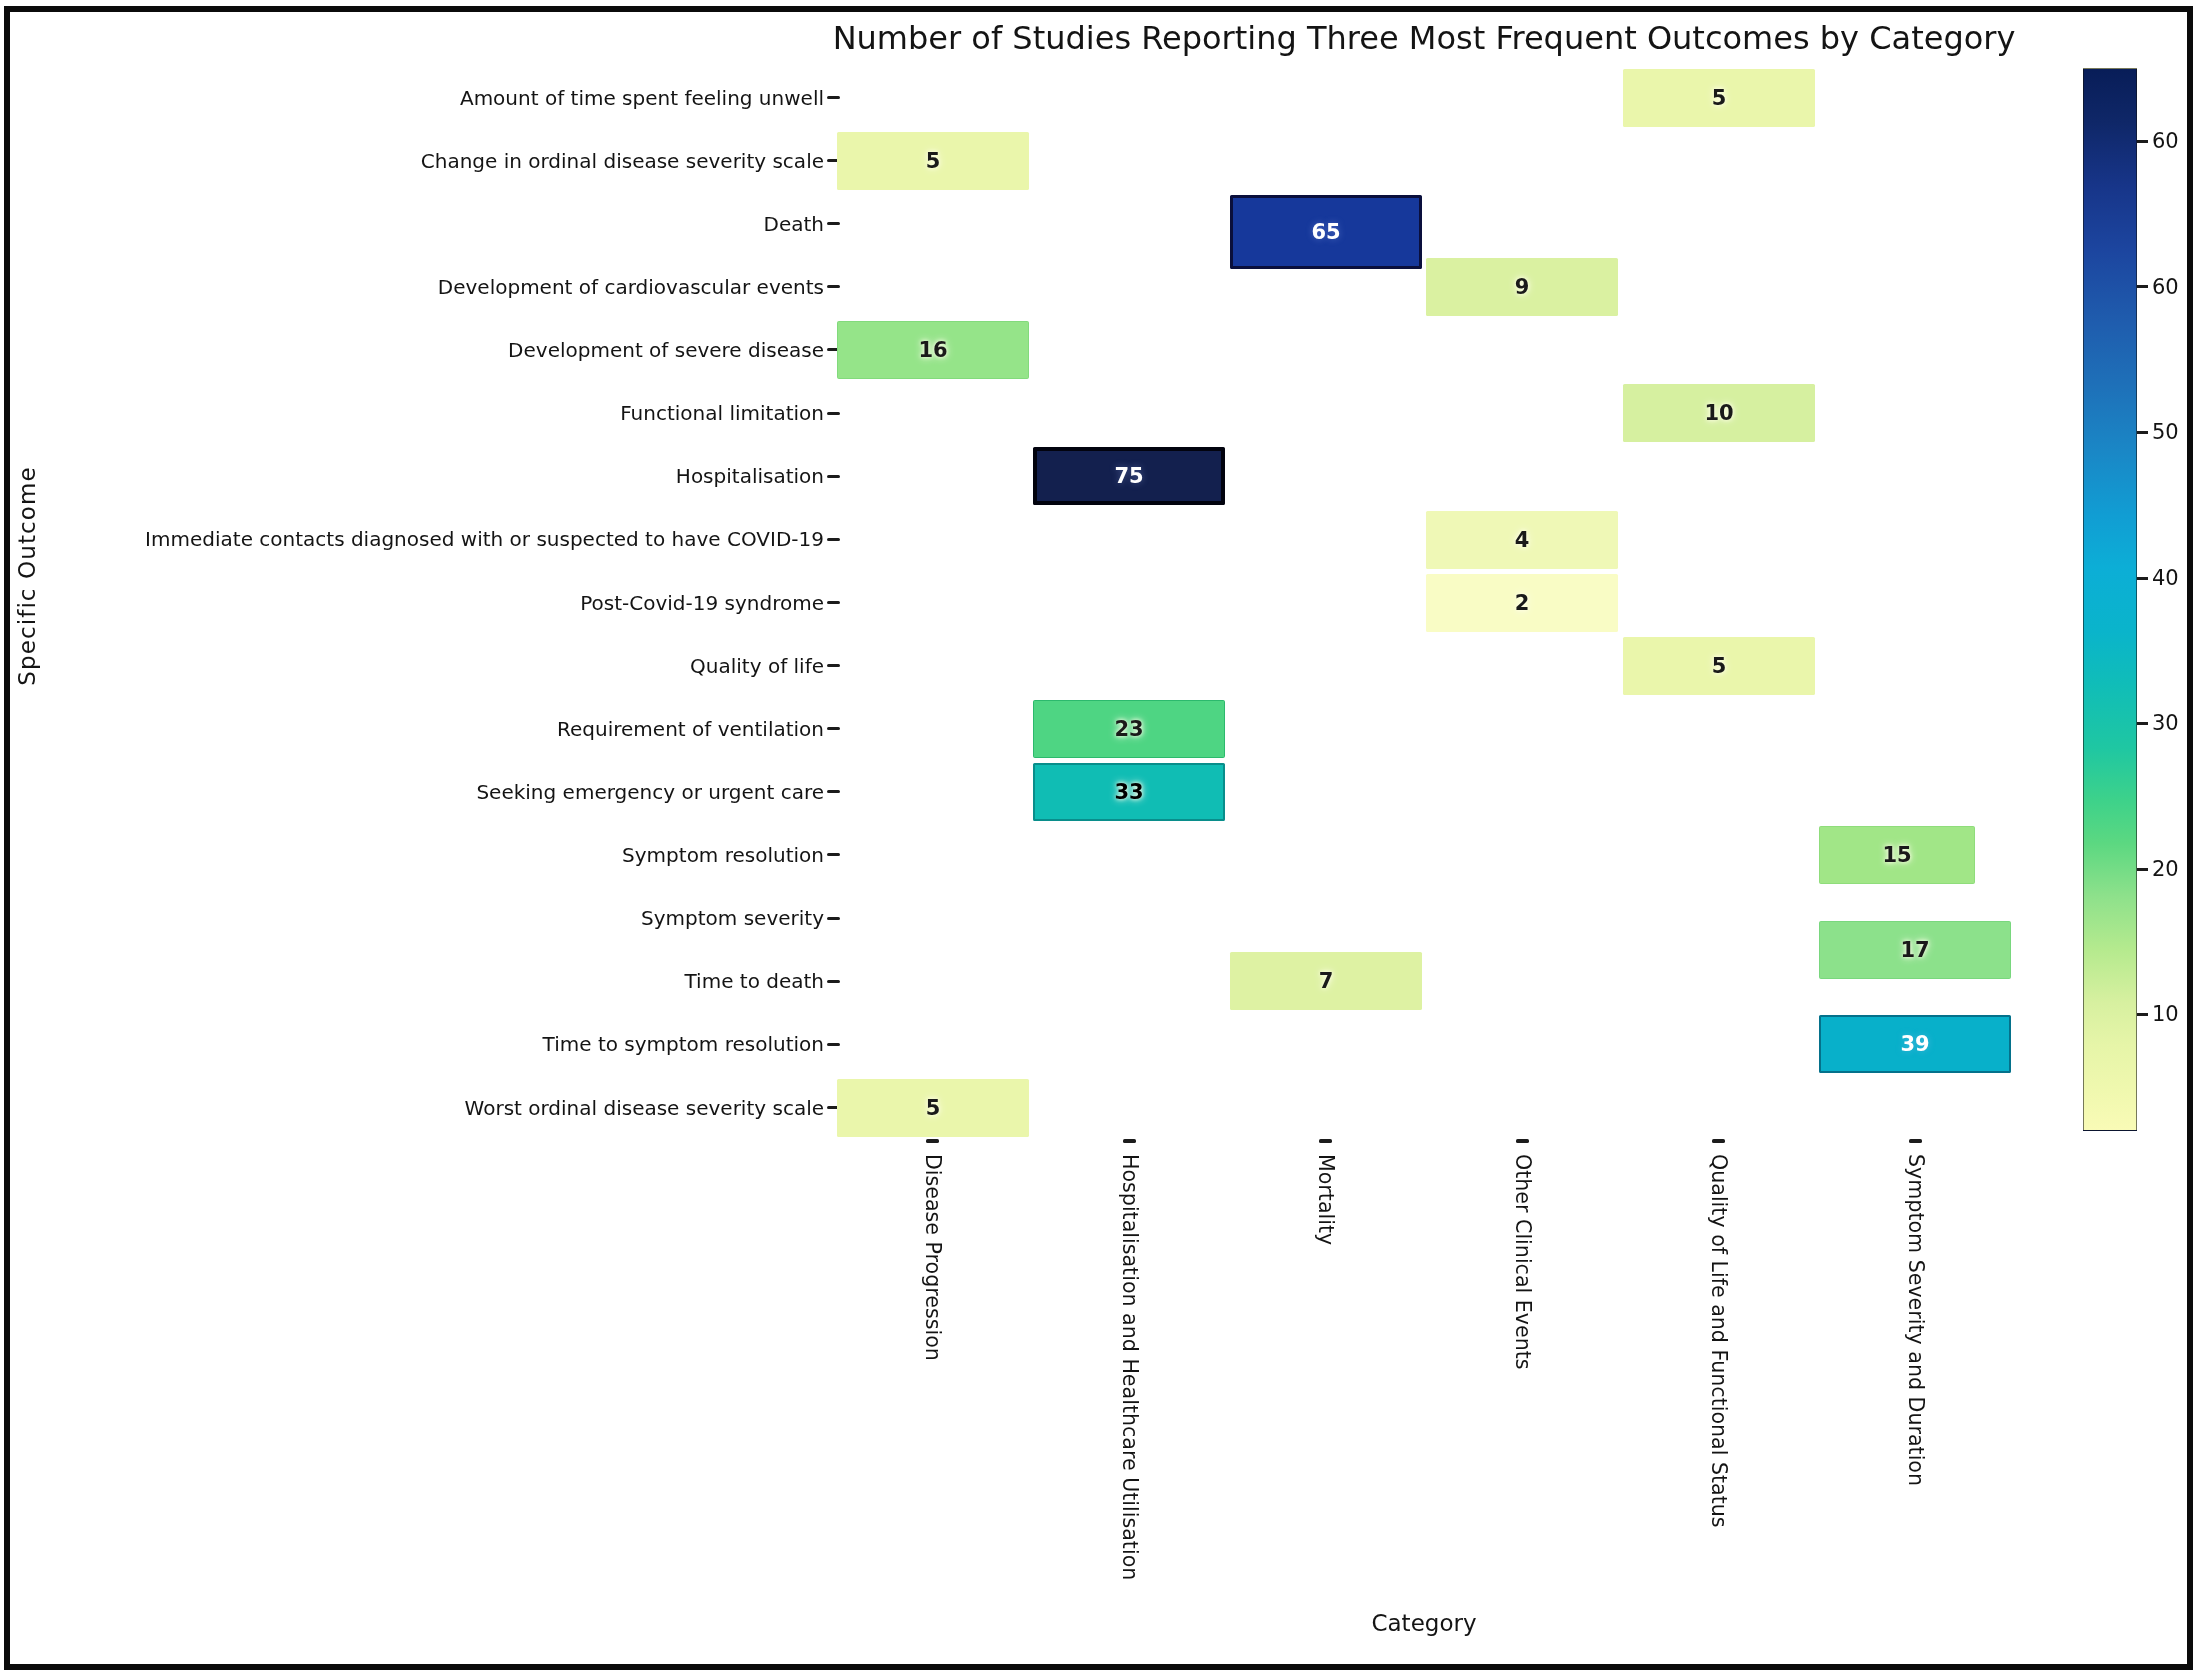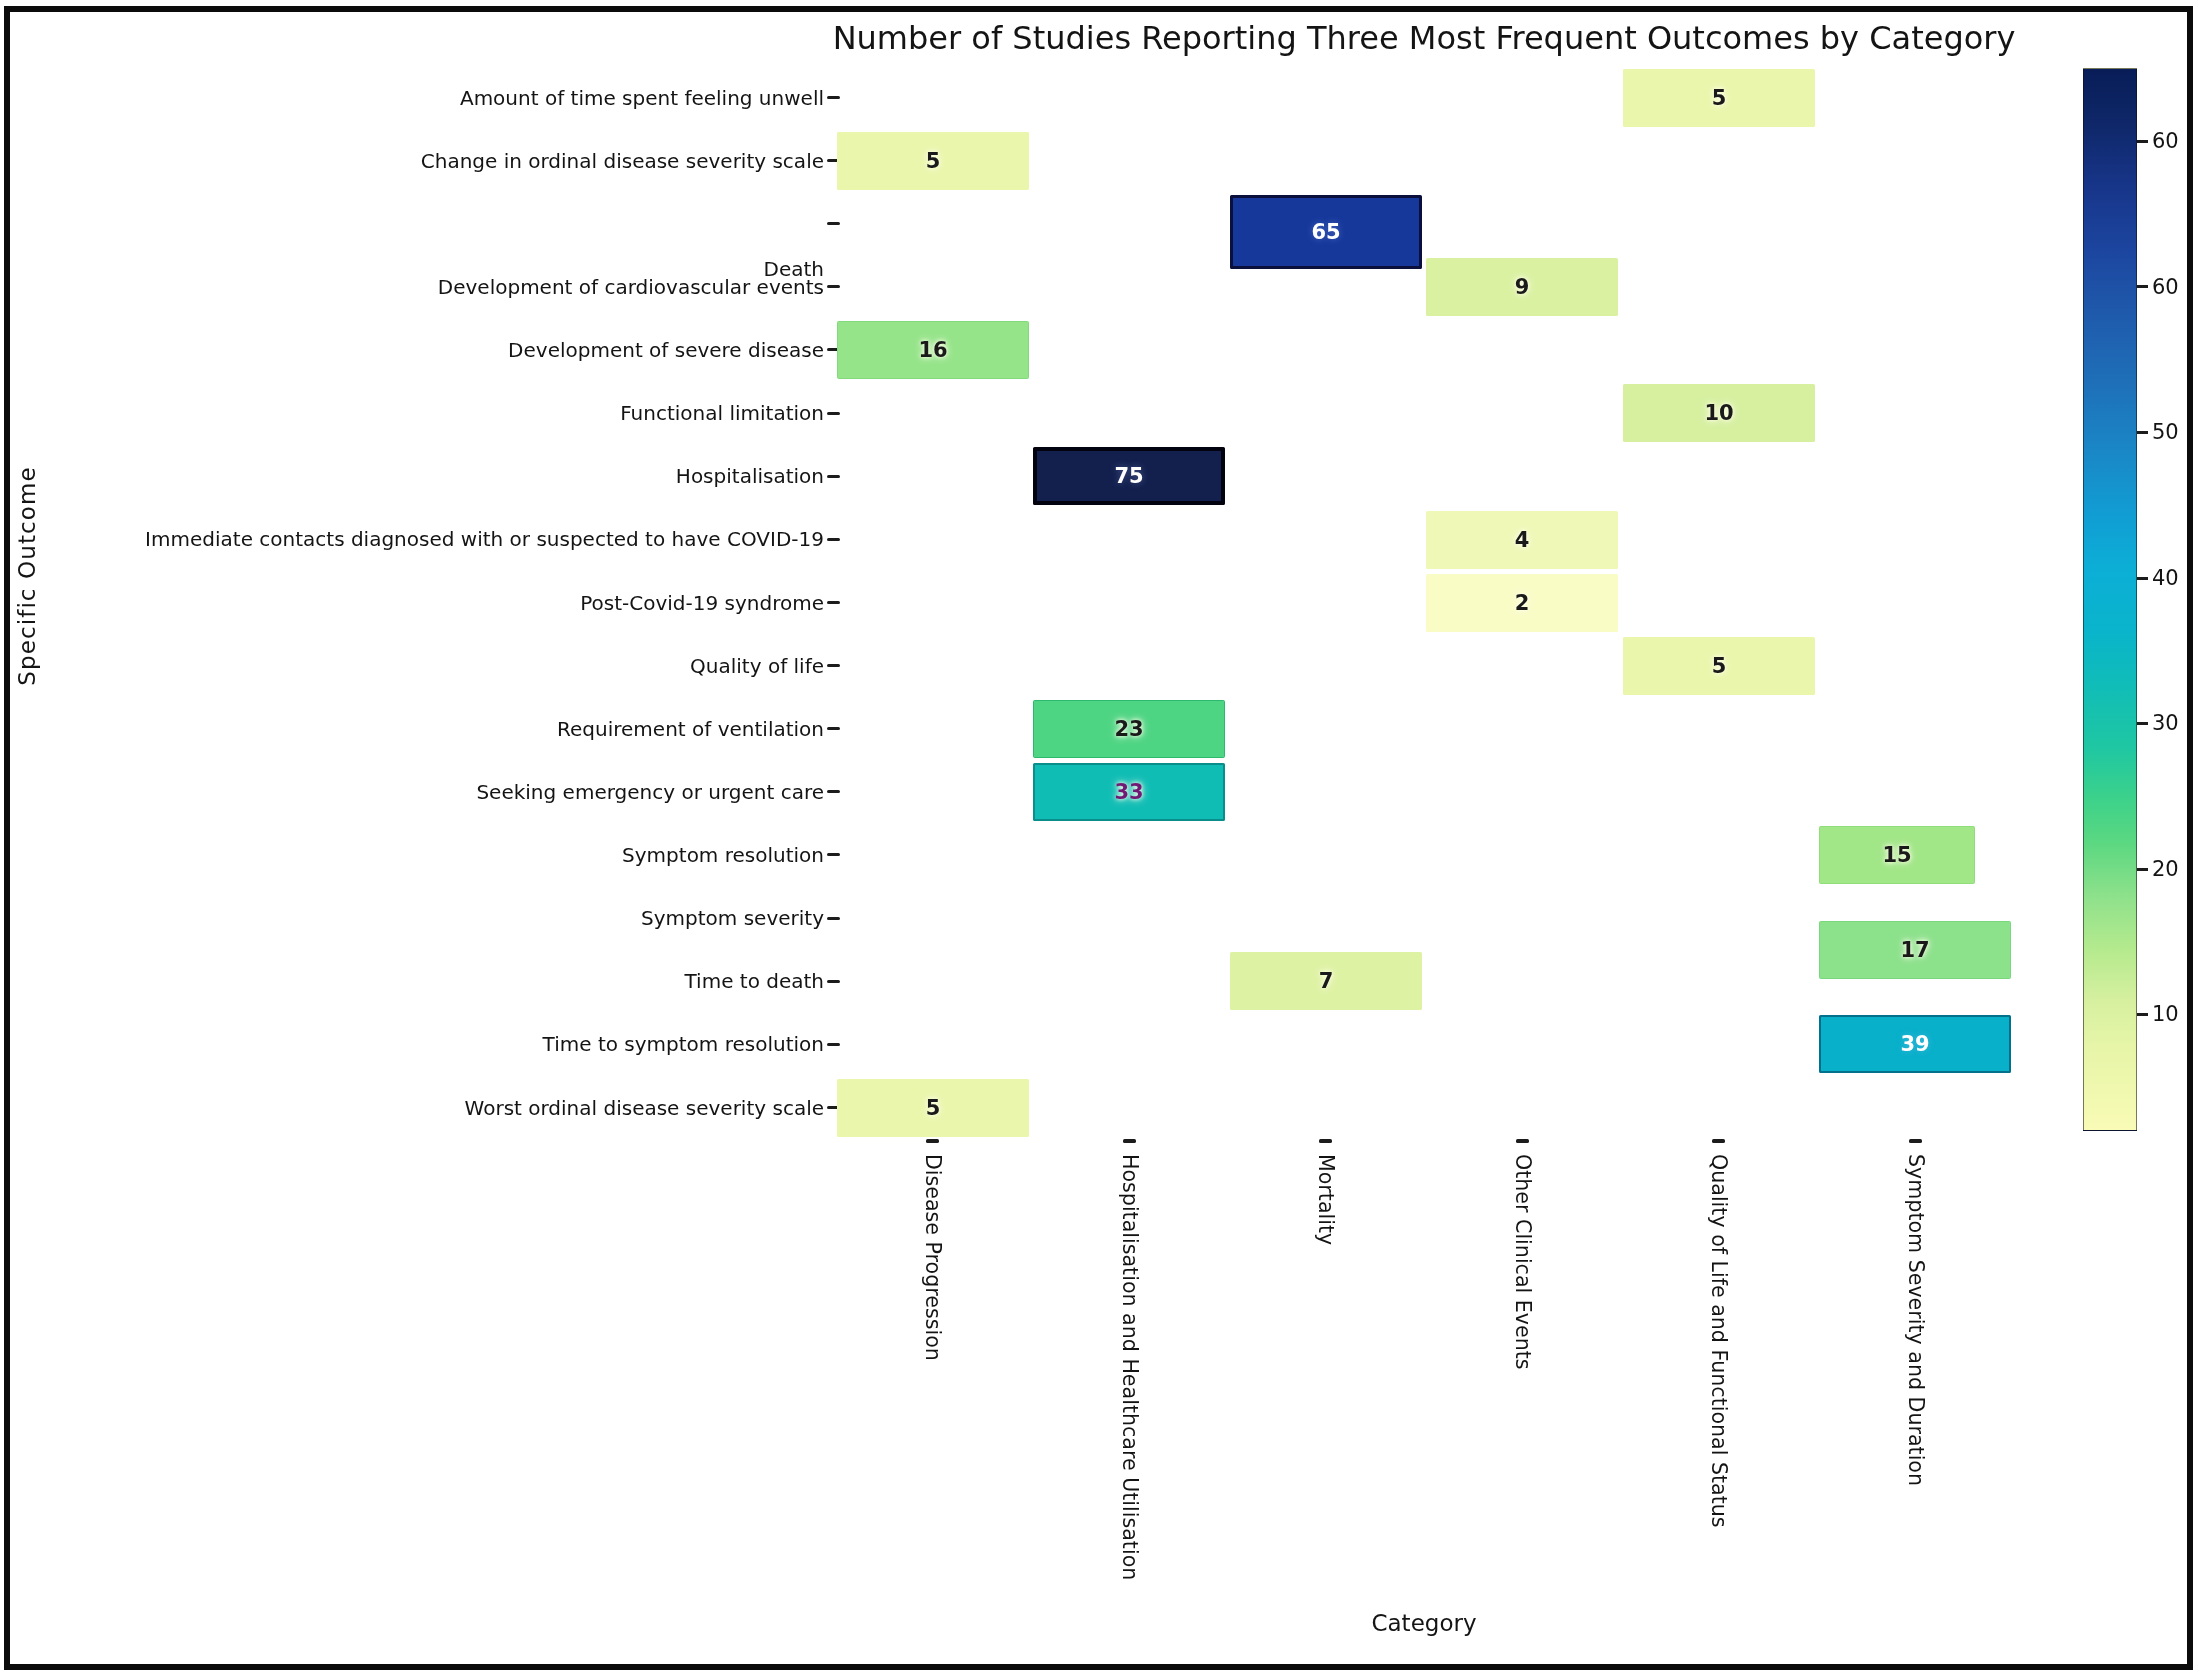--- a/index.html
+++ b/index.html
@@ -59,21 +59,21 @@
 <div id="canvas">
   <div class="frame"></div>
   <div class="title">Number of Studies Reporting Three Most Frequent Outcomes by Category</div>
   <div class="ylabel-title">Specific Outcome</div>
   <div class="xlabel-title">Category</div>
   <div id="yticks">
       <div class="ylab" style="right: 1381px; top: 98px;">Amount of time spent feeling unwell</div>
       <div class="ydash" style="left: 827px; top: 96px;"></div>
       <div class="ylab" style="right: 1381px; top: 161px;">Change in ordinal disease severity scale</div>
       <div class="ydash" style="left: 827px; top: 159px;"></div>
-      <div class="ylab" style="right: 1381px; top: 224px; margin-top: 45px;">Death</div>
+      <div class="ylab" style="right: 1381px; top: 224px;">Death</div>
       <div class="ydash" style="left: 827px; top: 222px;"></div>
       <div class="ylab" style="right: 1381px; top: 287px;">Development of cardiovascular events</div>
       <div class="ydash" style="left: 827px; top: 285px;"></div>
       <div class="ylab" style="right: 1381px; top: 350px;">Development of severe disease</div>
       <div class="ydash" style="left: 827px; top: 348px;"></div>
       <div class="ylab" style="right: 1381px; top: 413px;">Functional limitation</div>
       <div class="ydash" style="left: 827px; top: 412px;"></div>
       <div class="ylab" style="right: 1381px; top: 476px;">Hospitalisation</div>
       <div class="ydash" style="left: 827px; top: 475px;"></div>
       <div class="ylab" style="right: 1381px; top: 539px;">Immediate contacts diagnosed with or suspected to have COVID-19</div>
@@ -139,21 +139,21 @@
       <div class="cell" style="left: 1426px; top: 574px; width: 192px; height: 58px; background: rgb(249, 252, 197);">
         <span class="val glow-light" style="color: rgb(26, 26, 26);">2</span>
       </div>
       <div class="cell" style="left: 1623px; top: 637px; width: 192px; height: 58px; background: rgb(234, 246, 171);">
         <span class="val glow-light" style="color: rgb(26, 26, 26);">5</span>
       </div>
       <div class="cell" style="left: 1033px; top: 700px; width: 192px; height: 58px; background: rgb(78, 213, 131); border: 1.6px solid rgb(44, 185, 109);">
         <span class="val glow-light" style="color: rgb(26, 26, 26);">23</span>
       </div>
       <div class="cell" style="left: 1033px; top: 763px; width: 192px; height: 58px; background: rgb(16, 189, 180); border: 2.1px solid rgb(9, 142, 139);">
-        <span class="val glow-light" style="color: #701a75;">33</span>
+        <span class="val glow-light" style="color: #000000;">33</span>
       </div>
       <div class="cell" style="left: 1819px; top: 826px; width: 156px; height: 58px; background: rgb(161, 230, 135); border: 1.1px solid rgb(143, 221, 123);">
         <span class="val glow-light" style="color: rgb(26, 26, 26);">15</span>
       </div>
       <div class="cell" style="left: 1819px; top: 889px; width: 192px; height: 58px; background: rgb(140, 225, 139); border: 1.1px solid rgb(121, 215, 126); margin-top: 32px;">
         <span class="val glow-light" style="color: rgb(26, 26, 26);">17</span>
       </div>
       <div class="cell" style="left: 1230px; top: 952px; width: 192px; height: 58px; background: rgb(222, 242, 163);">
         <span class="val glow-light" style="color: rgb(26, 26, 26);">7</span>
       </div>

